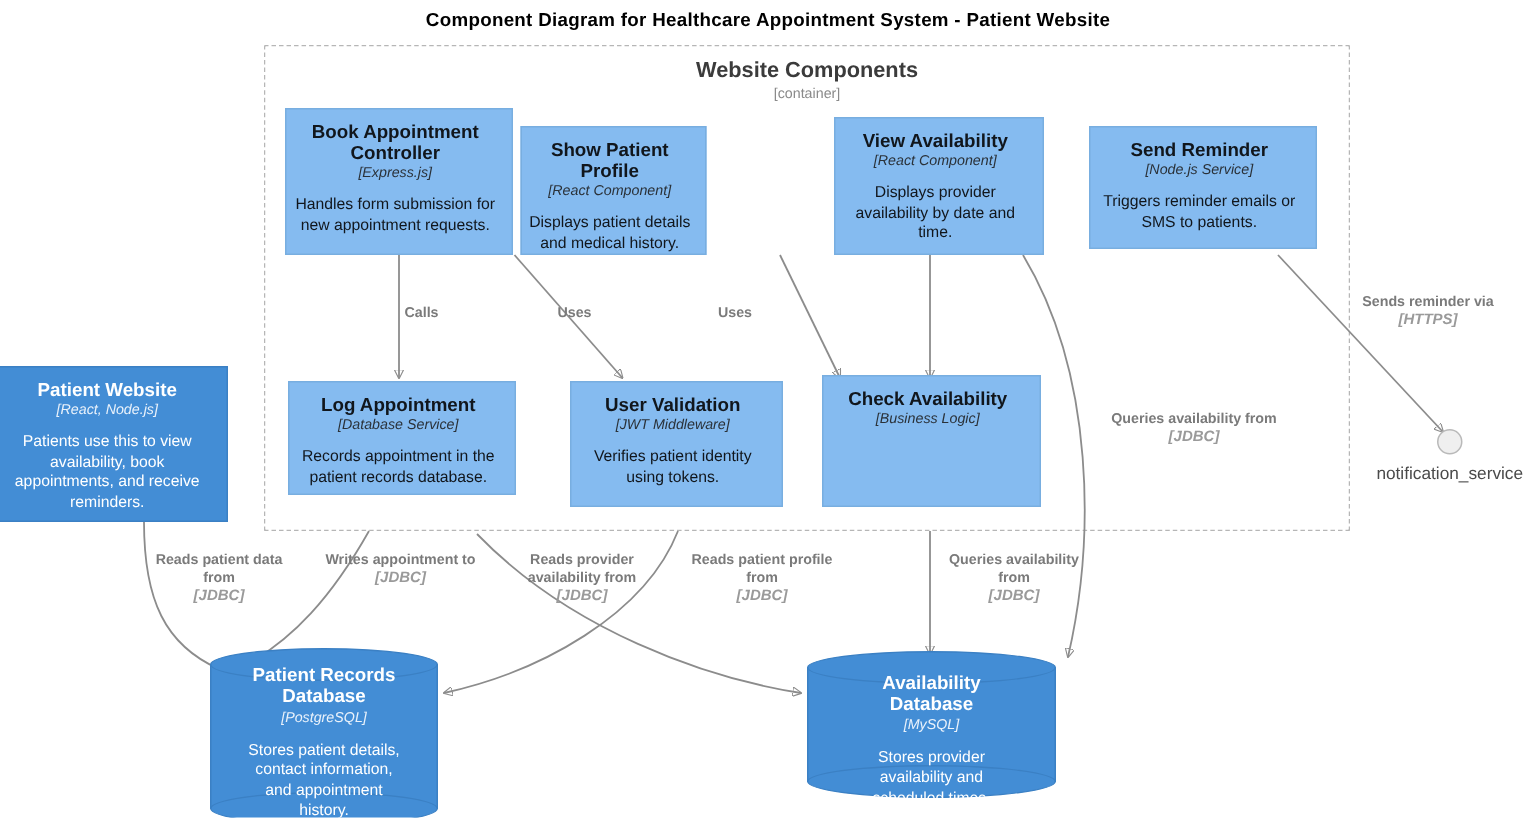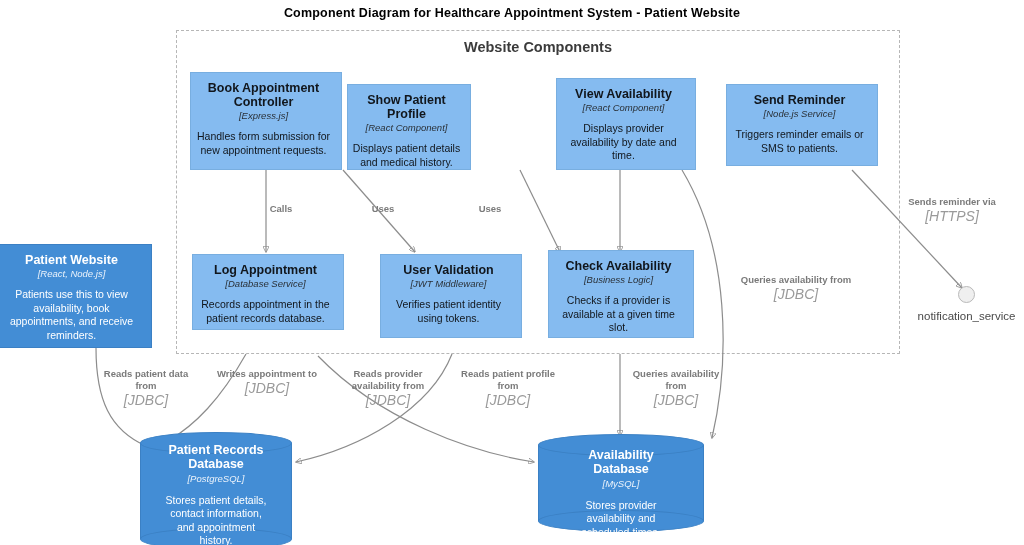--- a/index.html
+++ b/index.html
@@ -133,36 +133,37 @@
     position:absolute;
     text-align:center;
     color:#808080;
     line-height:1.25;
     pointer-events:none;
   }
   .edge-label .el-text{
     font-size:9.5px;font-weight:bold;color:#7a7a7a;display:block;
   }
   .edge-label .el-tech{
-    font-size:14px;font-style:italic;color:#9a9a9a;display:block;
+    font-size:10px;font-style:italic;color:#9a9a9a;display:block;font-weight:bold;
   }
 
   
   #edges{position:absolute;left:0;top:0;width:1024px;height:545px;overflow:visible;}
   #edges path,#edges line{fill:none;stroke:#8c8c8c;stroke-width:1.2px;}
 </style>
 </head>
 <body>
 
 <div id="stage">
 
   <div class="diagram-title">Component Diagram for Healthcare Appointment System - Patient Website</div>
 
   <div class="boundary" style="left:176px;top:30px;width:722px;height:322px;">
     <div class="boundary-title">Website Components</div>
+    <div class="boundary-sub">[container]</div>
   </div>
 
   <svg id="edges" viewBox="0 0 1024 545">
     <defs>
       <marker id="arrow" viewBox="0 0 10 10" refX="9" refY="5" markerWidth="5.2" markerHeight="5.2" orient="auto-start-reverse">
         <path d="M 0 0 L 10 5 L 0 10 z" fill="#8c8c8c" stroke="none"></path>
       </marker>
     </defs>
 
     <path d="M 266 170 L 266 252" marker-end="url(#arrow)"></path>
@@ -226,21 +227,20 @@
 
   <div class="node component" style="left:380px;top:254px;width:142px;height:84px;">
     <div class="n-name">User Validation</div>
     <div class="n-tech">[JWT Middleware]</div>
     <div class="n-desc">Verifies patient identity using tokens.</div>
   </div>
 
   <div class="node component" style="left:548px;top:250px;width:146px;height:88px;">
     <div class="n-name">Check Availability</div>
     <div class="n-tech">[Business Logic]</div>
-    <div class="n-desc">Checks if a provider is available at a given time slot.</div>
   </div>
 
   <div class="db" style="left:140px;top:432px;width:152px;height:118px;">
     <div class="db-body" style="height:96px;"></div>
     <div class="db-bottom" style="top:96px;"></div>
     <div class="db-top"></div>
     <div class="db-text" style="top:11px;">
       <div class="n-name">Patient Records Database</div>
       <div class="n-tech">[PostgreSQL]</div>
       <div class="n-desc">Stores patient details, contact information, and appointment history.</div>

